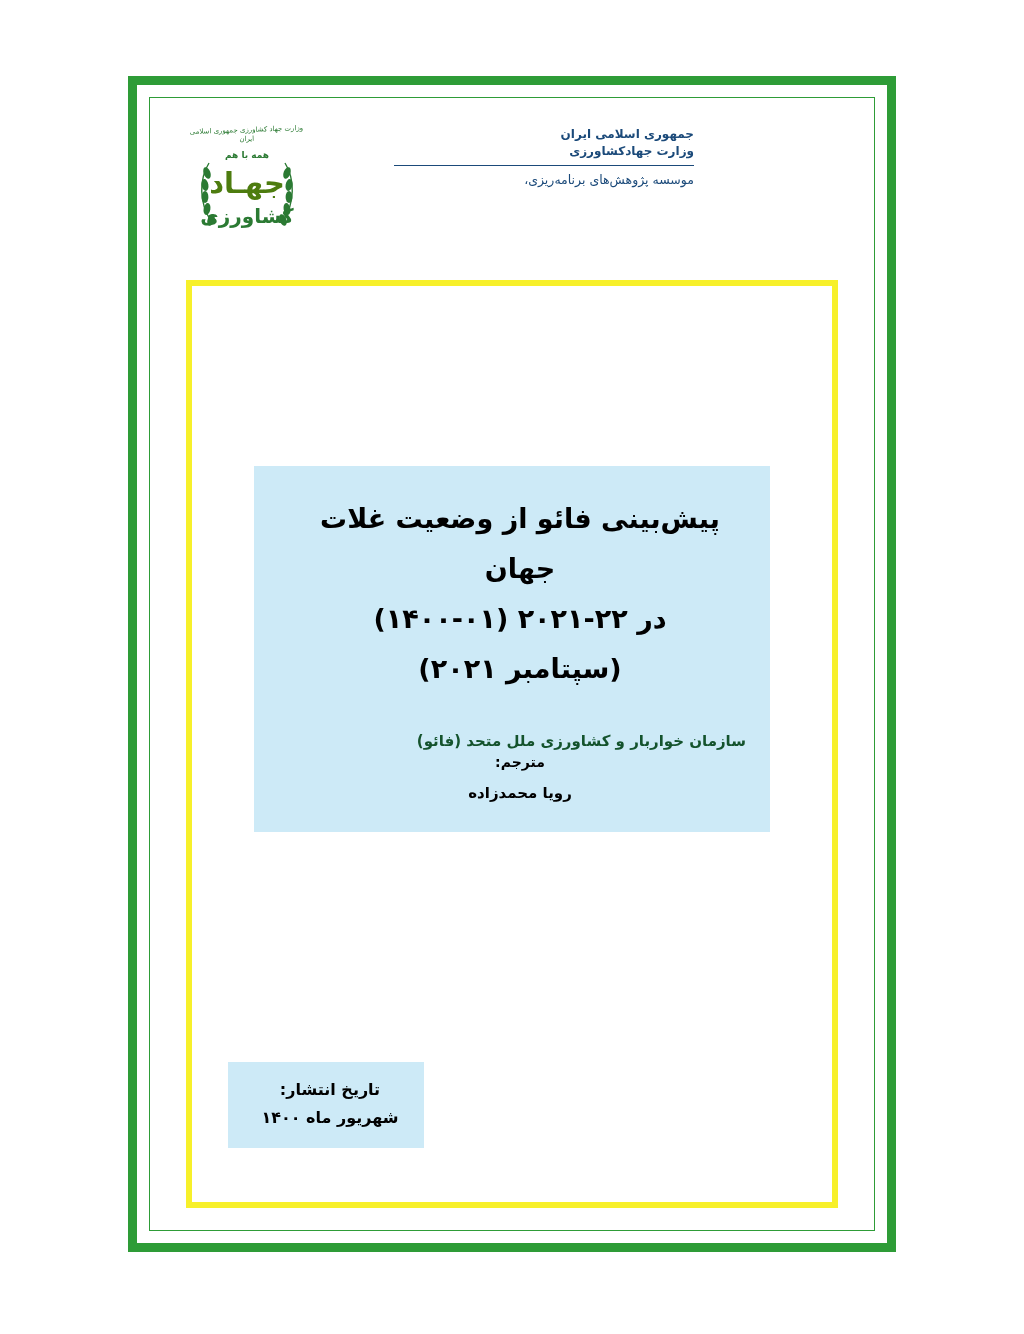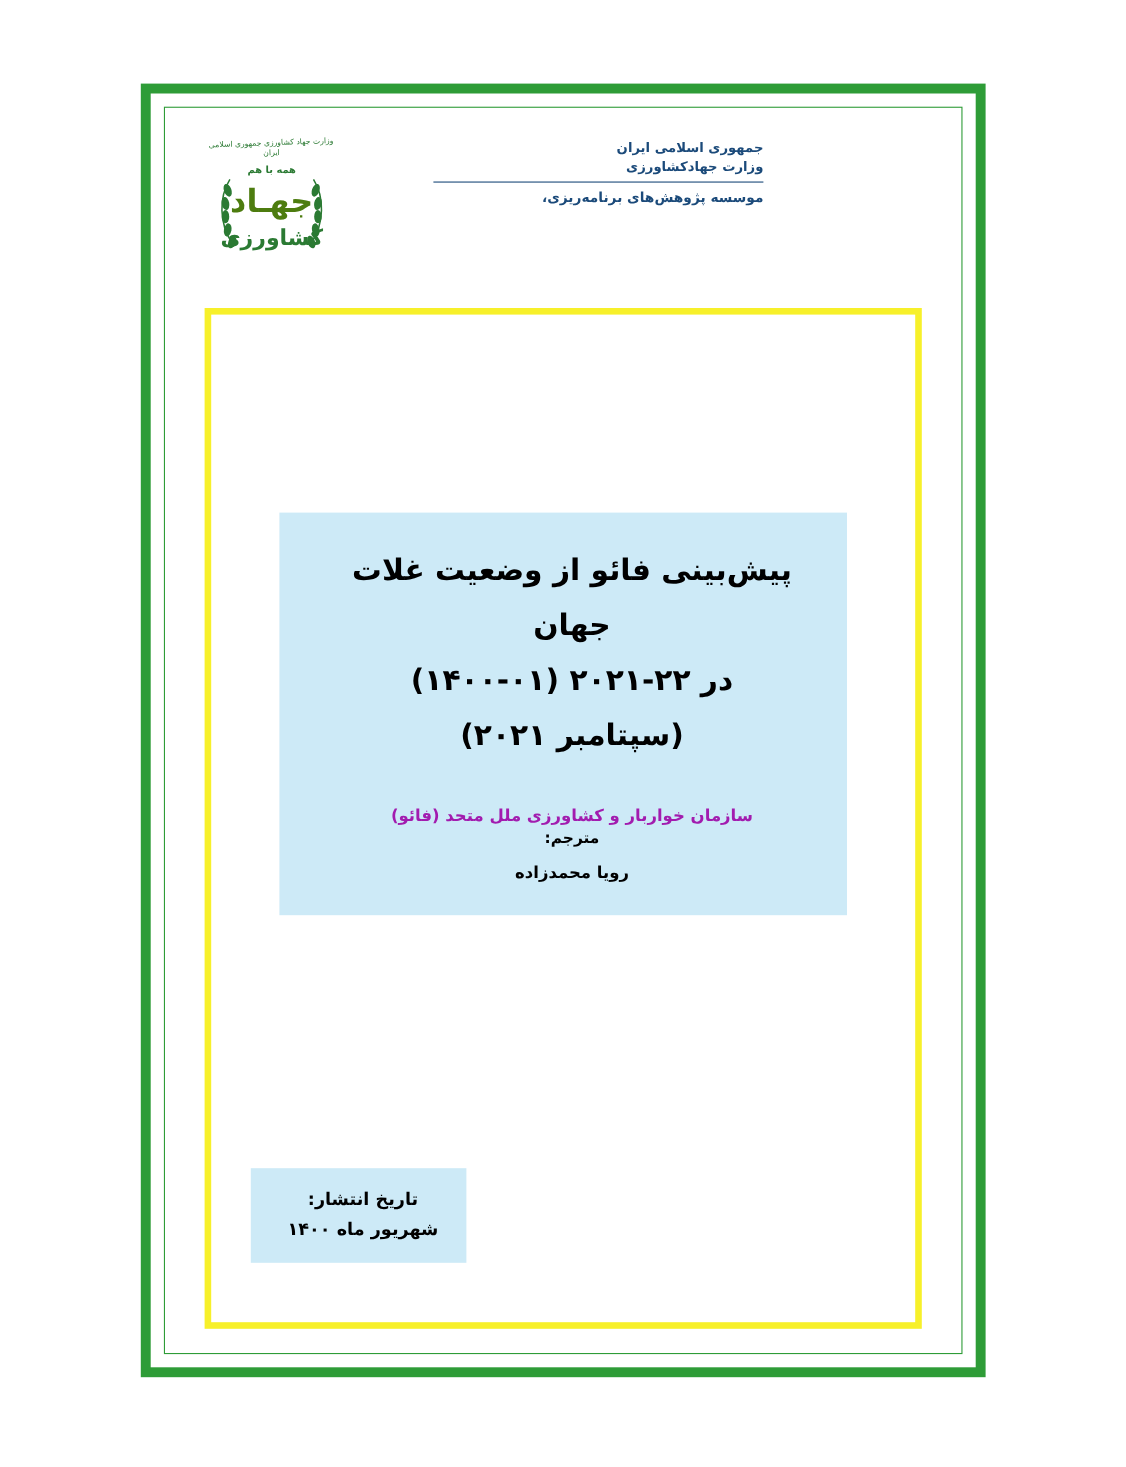--- a/index.html
+++ b/index.html
@@ -132,21 +132,21 @@
     color: #1b4a7a;
   }
   .ministry .rule {
     margin: 5px 0 5px auto;
     width: 300px;
     height: 1px;
     background: #1b4a7a;
   }
   .ministry .l3, .ministry .l4 {
     font-size: 12.5px;
-    font-weight: bold;
+    font-weight: normal;
     line-height: 18px;
     color: #1b4a7a;
   }
 
   
   .aperdri {
     position: absolute;
     right: 36px;
     top: 20px;
     width: 118px;
@@ -208,22 +208,23 @@
     font-size: 27px;
     font-weight: bold;
     color: #000000;
     line-height: 50px;
     letter-spacing: 0px;
   }
   .org-line {
     margin-top: 34px;
     font-size: 15px;
     font-weight: bold;
-    color: #a21caf;
+    color: #14532d;
     line-height: 26px;
+    text-align: right;
   }
   .translator-label {
     font-size: 14px;
     font-weight: bold;
     color: #000000;
   }
   .translator-name {
     margin-top: 14px;
     font-size: 15px;
     font-weight: bold;

